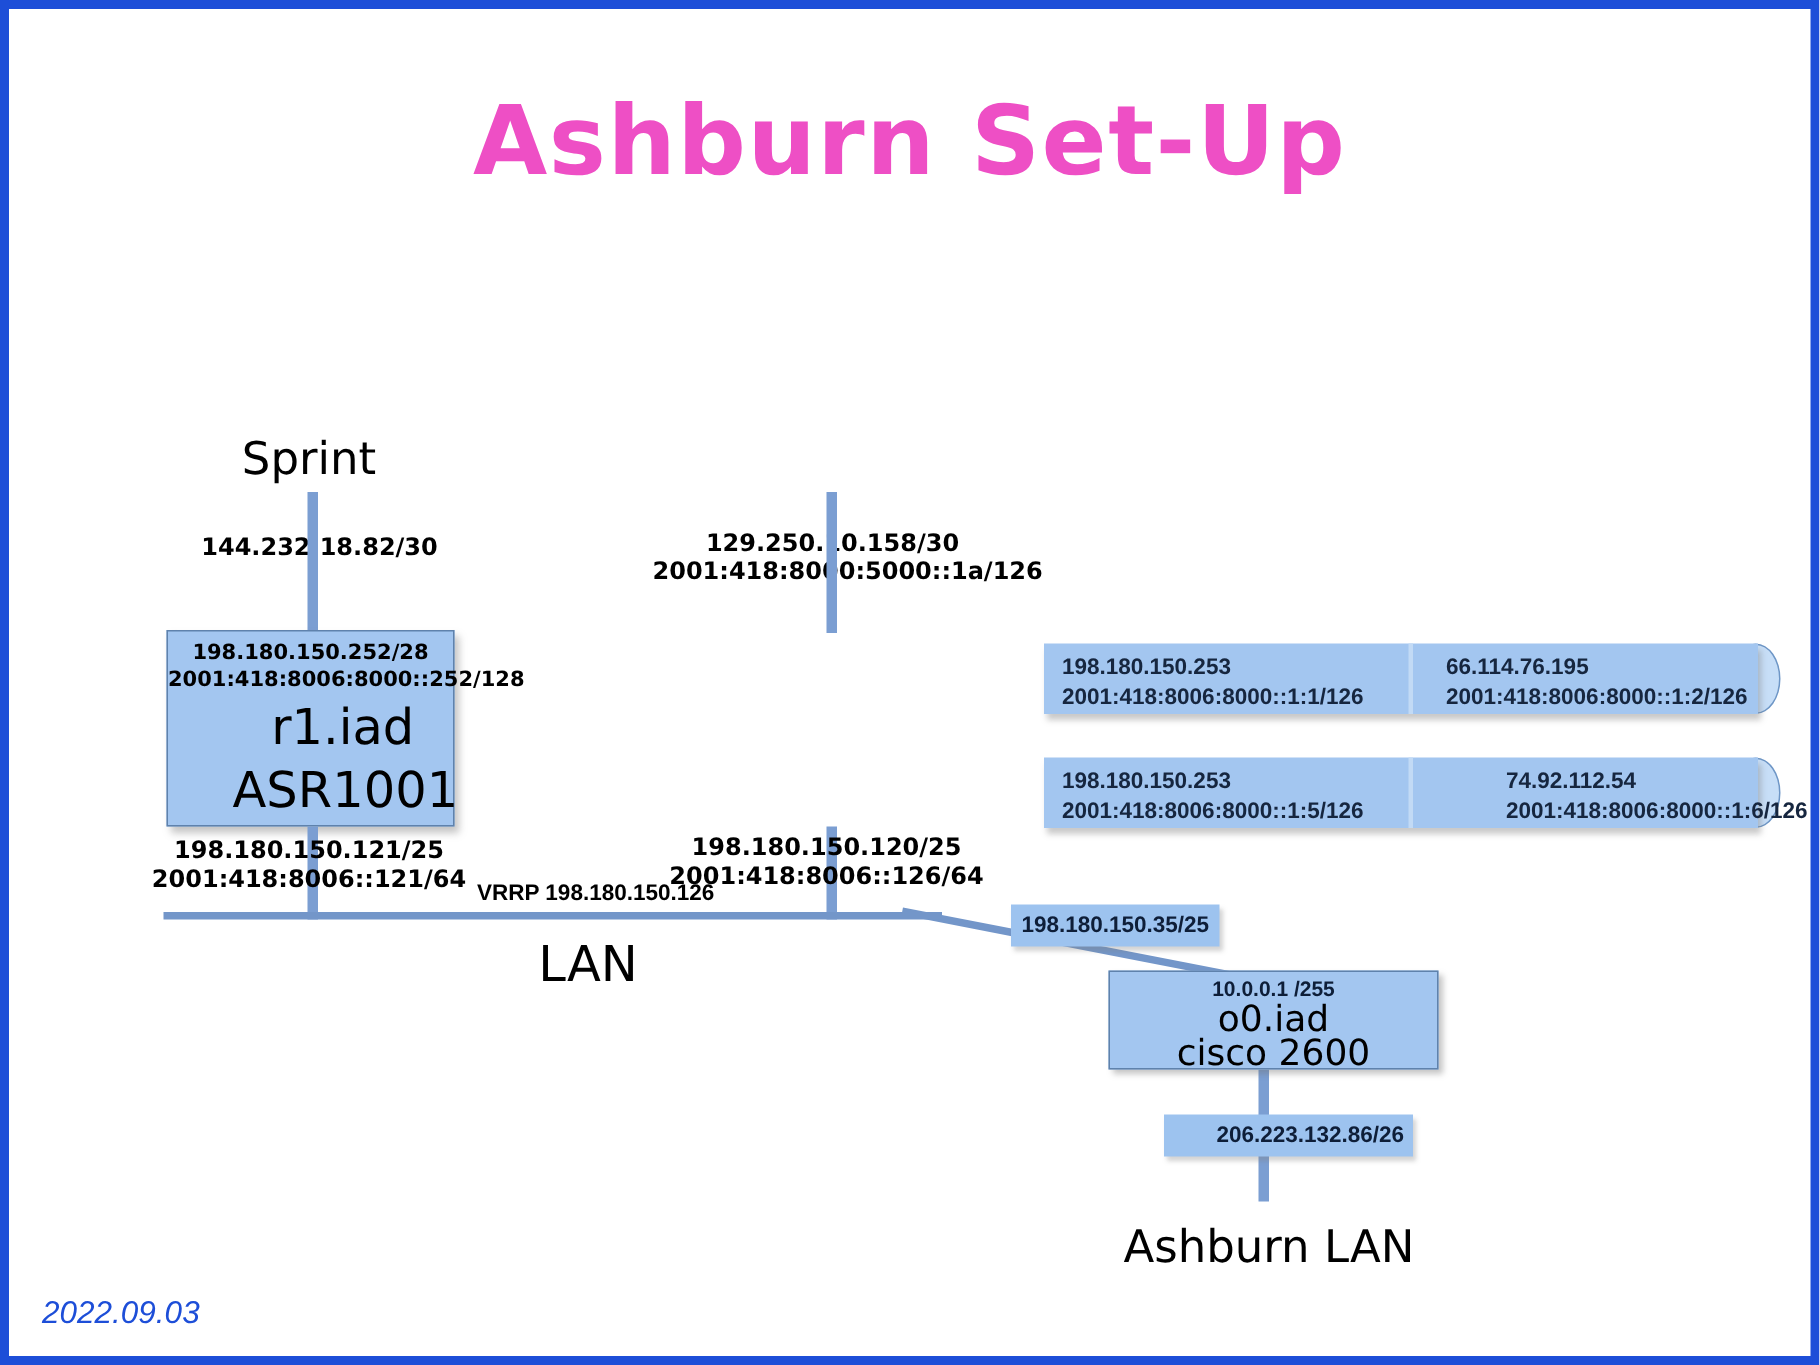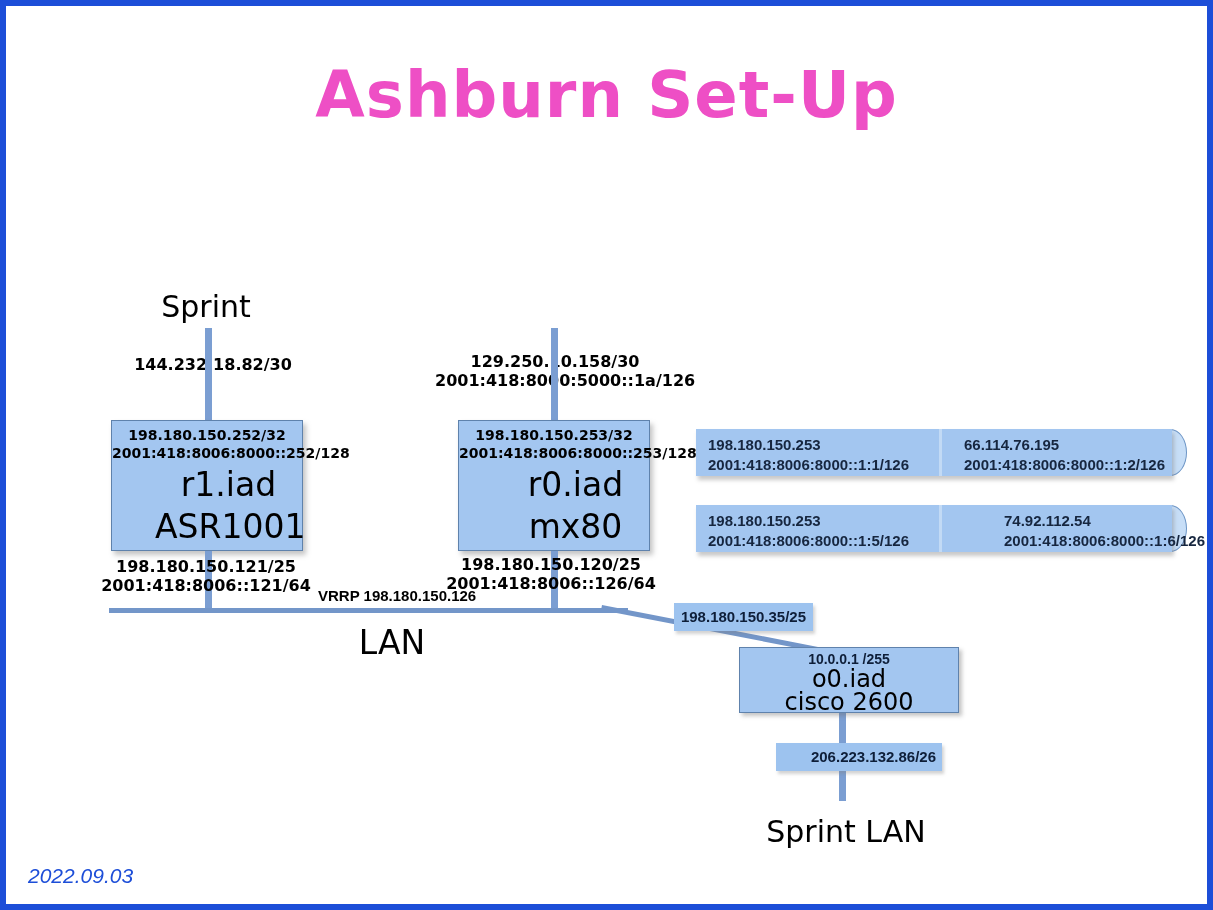--- a/index.html
+++ b/index.html
@@ -77,32 +77,26 @@
   <div class="linkip comic" style="left:107px; top:349px; width:200px;">144.232.18.82/30</div>
   <div class="linkip comic" style="left:429px; top:346px; width:240px;">
     <div>129.250.10.158/30</div>
     <div>2001:418:8000:5000::1a/126</div>
   </div>
 
   <div class="vline" style="left:199px; top:322px; height:94px;"></div>
   <div class="vline" style="left:545px; top:322px; height:94px;"></div>
 
   <div class="router" style="left:105px; top:414px;">
-    <div class="rip comic">198.180.150.252/32</div>
+    <div class="rip comic">198.180.150.252/28</div>
     <div class="rip comic">2001:418:8006:8000::252/128</div>
     <div class="rname comic">r1.iad</div>
     <div class="rname comic">ASR1001</div>
   </div>
 
-  <div class="router" style="left:452px; top:414px;">
-    <div class="rip comic">198.180.150.253/32</div>
-    <div class="rip comic">2001:418:8006:8000::253/128</div>
-    <div class="rname comic">r0.iad</div>
-    <div class="rname comic">mx80</div>
-  </div>
 
   <div class="tube-cap" style="top:423px;"></div>
   <div class="tube-rect" style="top:423px;"></div>
   <div class="tube-seam" style="top:423px;"></div>
   <div class="tube-text helv" style="left:702px; top:429px;">
     <div>198.180.150.253</div>
     <div>2001:418:8006:8000::1:1/126</div>
   </div>
   <div class="tube-text helv" style="left:958px; top:429px;">
     <div>66.114.76.195</div>
@@ -145,20 +139,20 @@
   <div class="o0box">
     <div class="oip helv">10.0.0.1 /255</div>
     <div class="onm comic">o0.iad</div>
     <div class="onm comic">cisco 2600</div>
   </div>
 
   <div class="vline" style="left:833px; top:707px; height:88px; z-index:1;"></div>
 
   <div class="bluetag helv" style="left:770px; top:737px; width:137px; height:28px; line-height:28px;padding-left:29px;">206.223.132.86/26</div>
 
-  <div class="cloud-label comic" style="left:740px; top:808px; width:200px;">Sprint LAN</div>
+  <div class="cloud-label comic" style="left:740px; top:808px; width:200px;">Ashburn LAN</div>
 
   <div class="datestamp helv">2022.09.03</div>
 
   <div class="sb-track"></div>
   <div class="sb-thumb"></div>
 
 </div>
 
 </body></html>

